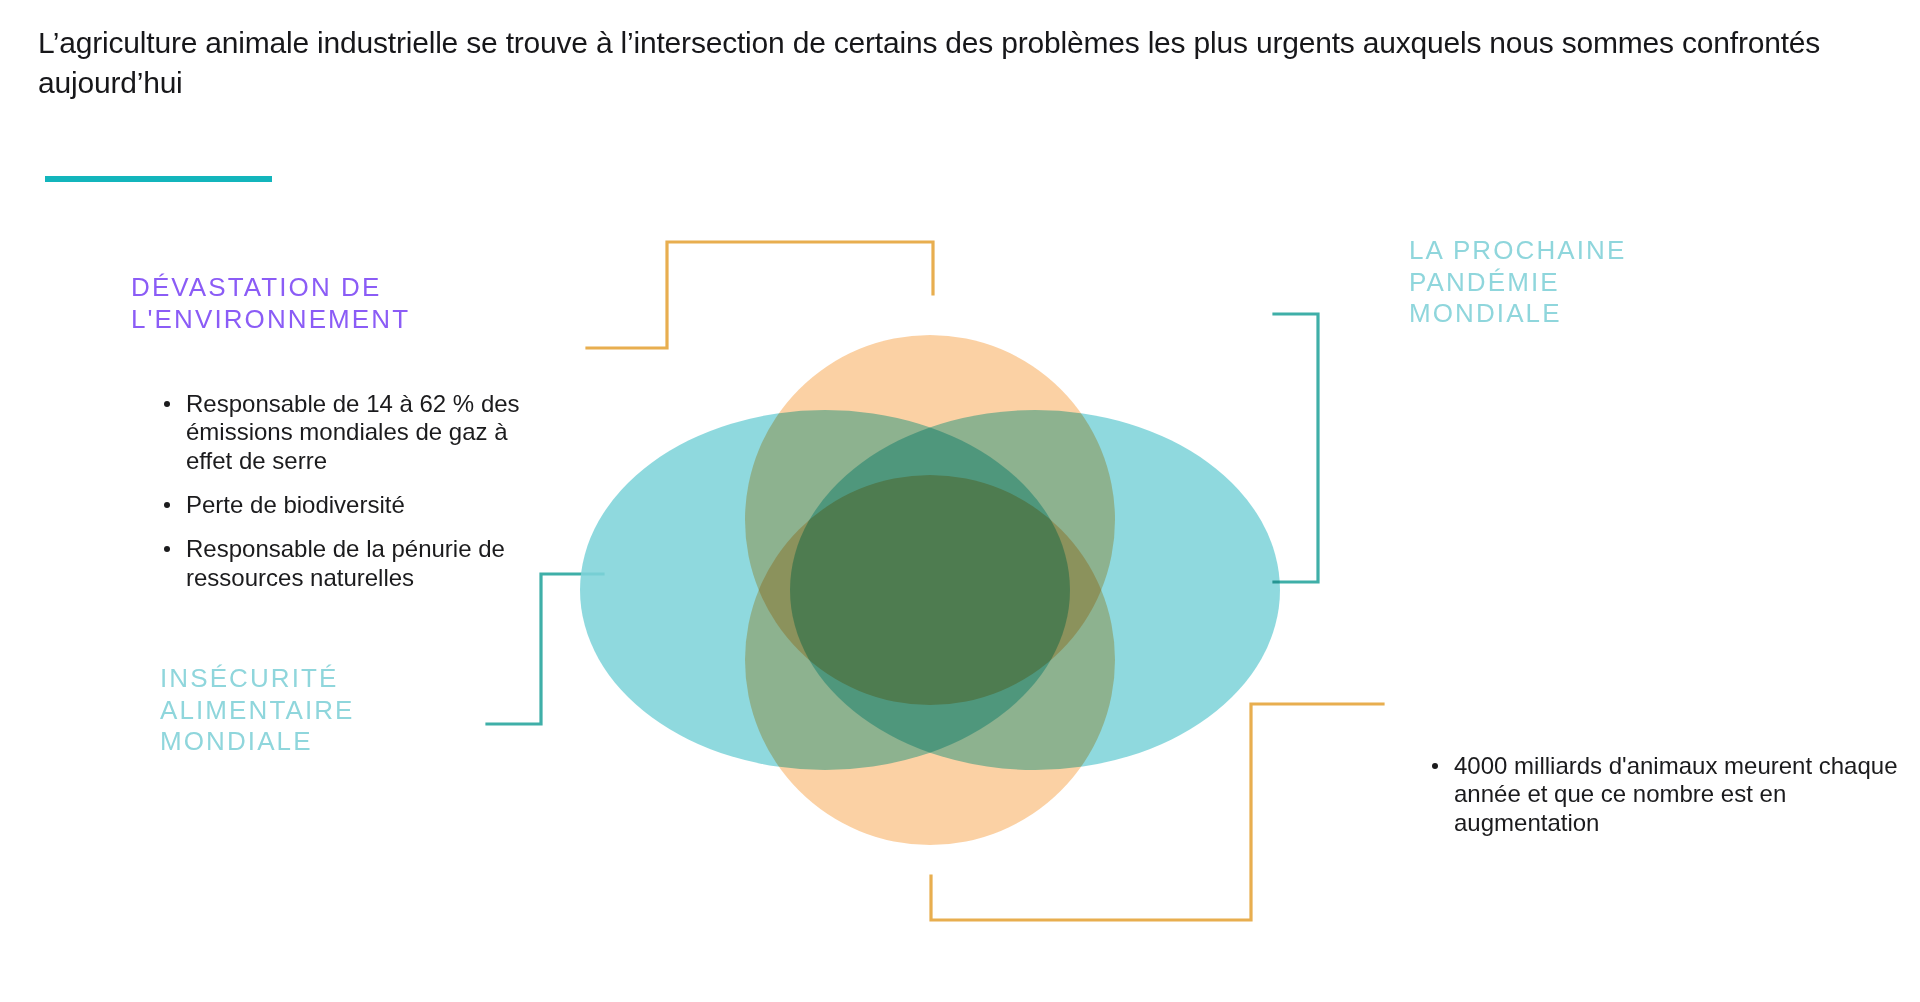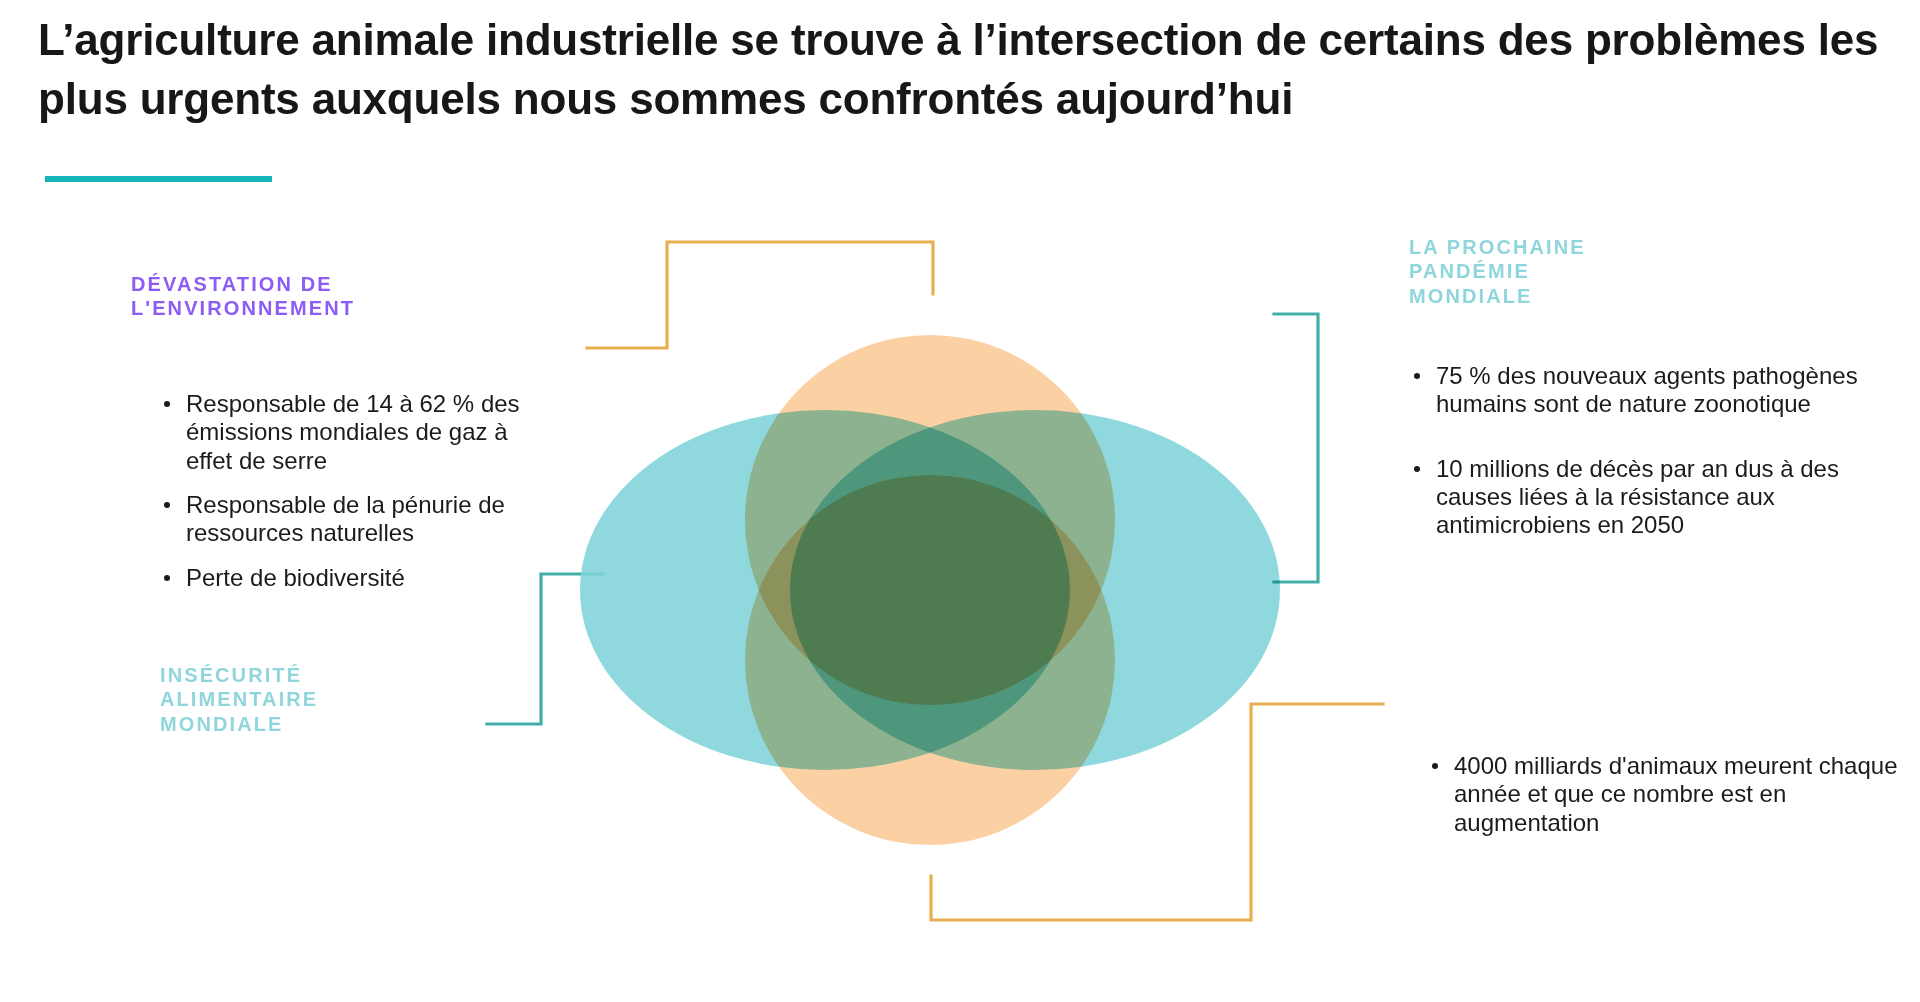--- a/index.html
+++ b/index.html
@@ -8,25 +8,25 @@
     background:#ffffff;
     font-family:"Liberation Sans", sans-serif;
     overflow:hidden;
     position:relative;
   }
   .slide{position:absolute;inset:0;}
 
   
   #title{
     position:absolute;
-    left:38px; top:11px; width:1852px;
-    font-size:44px;
+    left:38px; top:23px; width:1852px;
+    font-size:30px;
     line-height:1.33;
     color:#17171a;
-    font-weight:700;
+    font-weight:400;
     letter-spacing:-0.2px;
     white-space:pre-line;
   }
   #accent-bar{
     position:absolute;
     left:45px; top:176px;
     width:227px; height:6px;
     background:#13B5BC;
   }
 
@@ -38,22 +38,22 @@
   }
   #venn svg{display:block;width:100%;height:100%;}
 
   
   .connector{position:absolute;}
   .connector svg{display:block;overflow:visible;}
 
   
   .sec-head{
     position:absolute;
-    font-size:20px;
-    font-weight:700;
+    font-size:26px;
+    font-weight:400;
     letter-spacing:2.1px;
     line-height:1.22;
     white-space:pre-line;
   }
   .head-orange{color:#8b5cf6;}
   .head-teal{color:#8FD6DC;}
 
   ul.bullets{
     position:absolute;
     margin:0;padding:0;list-style:none;
@@ -138,33 +138,29 @@
 
         <ellipse cx="360" cy="430" rx="185" ry="185" fill="#FBCD9C" fill-opacity="0.92" style="mix-blend-mode:multiply;"></ellipse>
       </g>
     </svg>
   </div>
 
   <div class="sec-head head-orange" id="head-env">DÉVASTATION DE
 L'ENVIRONNEMENT</div>
   <ul class="bullets" id="bul-env">
     <li>Responsable de 14 à 62 % des émissions mondiales de gaz à effet de serre</li>
+    <li>Perte de biodiversité</li>
     <li>Responsable de la pénurie de ressources naturelles</li>
-    <li>Perte de biodiversité</li>
   </ul>
 
   <div class="sec-head head-teal" id="head-food">INSÉCURITÉ
 ALIMENTAIRE
 MONDIALE</div>
 
   <div class="sec-head head-teal" id="head-pand">LA PROCHAINE
 PANDÉMIE
 MONDIALE</div>
-  <ul class="bullets" id="bul-pand">
-    <li>75 % des nouveaux agents pathogènes humains sont de nature zoonotique</li>
-    <li>10 millions de décès par an dus à des causes liées à la résistance aux antimicrobiens en 2050</li>
-  </ul>
 
   <ul class="bullets" id="bul-suff">
     <li>4000 milliards d'animaux meurent chaque année et que ce nombre est en augmentation</li>
   </ul>
 
 </div>
 
 </body></html>

